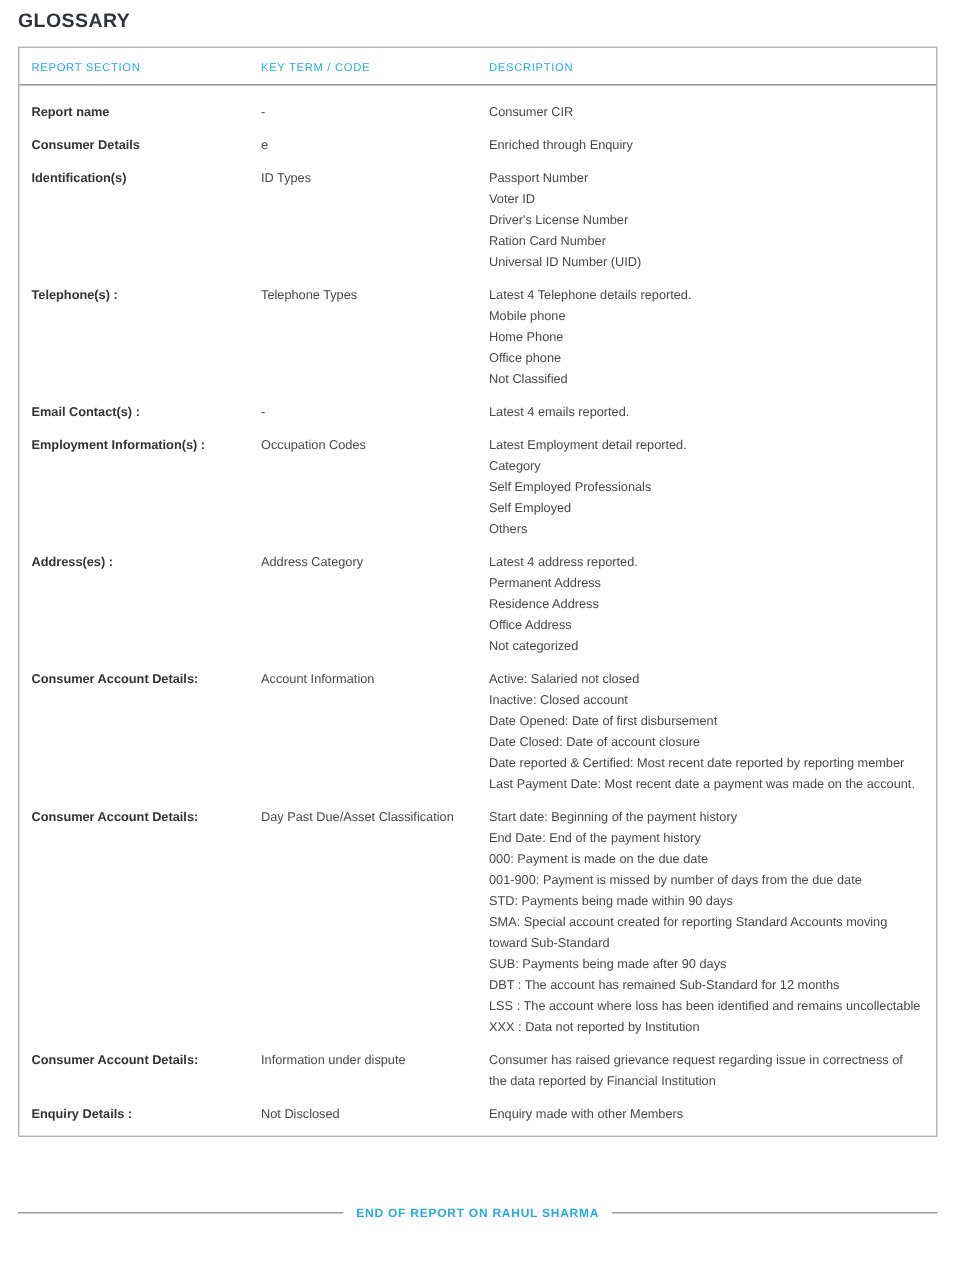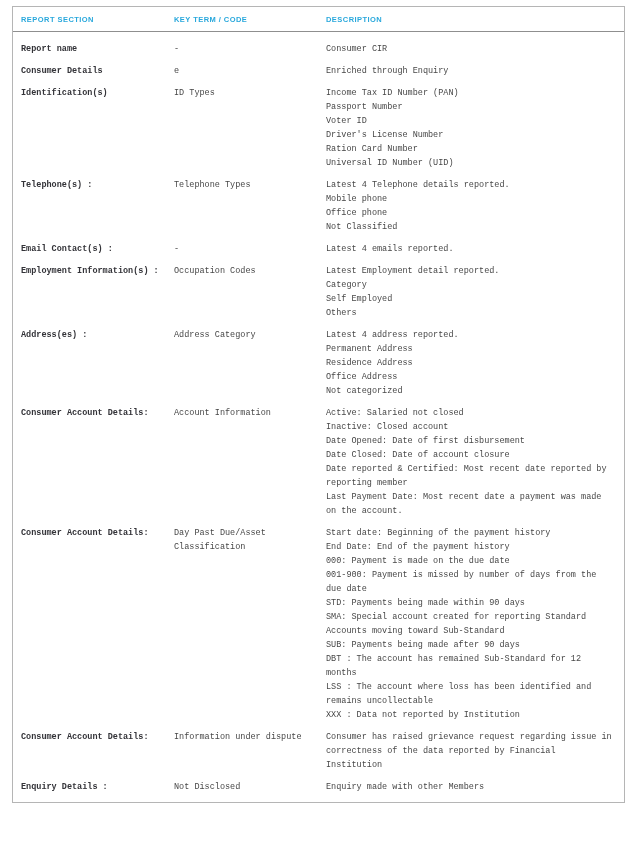--- a/index.html
+++ b/index.html
@@ -34,35 +34,34 @@
     color: #2e2e38;
     border-bottom: 1px solid #b5b5b5;
   }
   .col-headers {
     display: flex;
     padding: 8px 8px 7px 8px;
     border-bottom: 1px solid #8f8f8f;
   }
   .col-header {
     font-size: 7.5px;
-    font-weight: bold;
+    font-weight: normal;
     letter-spacing: 0.45px;
     color: #29a8dc;
   }
   .w1 { width: 153px; padding-right: 10px; }
   .w2 { width: 152px; padding-right: 10px; }
   .w3 { flex: 1; }
 
   .tbody { padding: 10px 8px 4px 8px; }
   .trow {
     display: flex;
     margin-bottom: 8px;
     font-size: 8.5px;
     line-height: 14px;
-    font-family: Liberation Mono, monospace;
   }
   .trow:last-child { margin-bottom: 4px; }
   .cell-section { font-weight: bold; color: #333338; }
   .cell-term { color: #474747; }
   .cell-desc { color: #474747; }
   .desc-line { min-height: 14px; }
 
   .footer {
     display: flex;
     align-items: center;
@@ -77,20 +76,21 @@
     color: #29a8dc;
     margin: 0 9px;
     white-space: nowrap;
   }
 </style>
 </head>
 <body>
 
 <div class="page">
 
+  <div class="page-title">GLOSSARY</div>
 
   <div class="glossary-box">
 
 
     <div class="col-headers">
       <div class="col-header w1">REPORT SECTION</div>
       <div class="col-header w2">KEY TERM / CODE</div>
       <div class="col-header w3">DESCRIPTION</div>
     </div>
 
@@ -106,51 +106,52 @@
           <div class="cell-section w1">Consumer Details</div>
           <div class="cell-term w2">e</div>
           <div class="cell-desc w3">
             <div class="desc-line">Enriched through Enquiry</div>
           </div>
         </div>
         <div class="trow">
           <div class="cell-section w1">Identification(s)</div>
           <div class="cell-term w2">ID Types</div>
           <div class="cell-desc w3">
-            <div class="desc-line">Income Tax ID Number (PAN)</div>
             <div class="desc-line">Passport Number</div>
             <div class="desc-line">Voter ID</div>
             <div class="desc-line">Driver's License Number</div>
             <div class="desc-line">Ration Card Number</div>
             <div class="desc-line">Universal ID Number (UID)</div>
           </div>
         </div>
         <div class="trow">
           <div class="cell-section w1">Telephone(s) :</div>
           <div class="cell-term w2">Telephone Types</div>
           <div class="cell-desc w3">
             <div class="desc-line">Latest 4 Telephone details reported.</div>
             <div class="desc-line">Mobile phone</div>
+            <div class="desc-line">Home Phone</div>
             <div class="desc-line">Office phone</div>
             <div class="desc-line">Not Classified</div>
           </div>
         </div>
         <div class="trow">
           <div class="cell-section w1">Email Contact(s) :</div>
           <div class="cell-term w2">-</div>
           <div class="cell-desc w3">
             <div class="desc-line">Latest 4 emails reported.</div>
           </div>
         </div>
         <div class="trow">
           <div class="cell-section w1">Employment Information(s) :</div>
           <div class="cell-term w2">Occupation Codes</div>
           <div class="cell-desc w3">
             <div class="desc-line">Latest Employment detail reported.</div>
             <div class="desc-line">Category</div>
+            <div class="desc-line">Self Employed Professionals</div>
             <div class="desc-line">Self Employed</div>
             <div class="desc-line">Others</div>
           </div>
         </div>
         <div class="trow">
           <div class="cell-section w1">Address(es) :</div>
           <div class="cell-term w2">Address Category</div>
           <div class="cell-desc w3">
             <div class="desc-line">Latest 4 address reported.</div>
             <div class="desc-line">Permanent Address</div>

